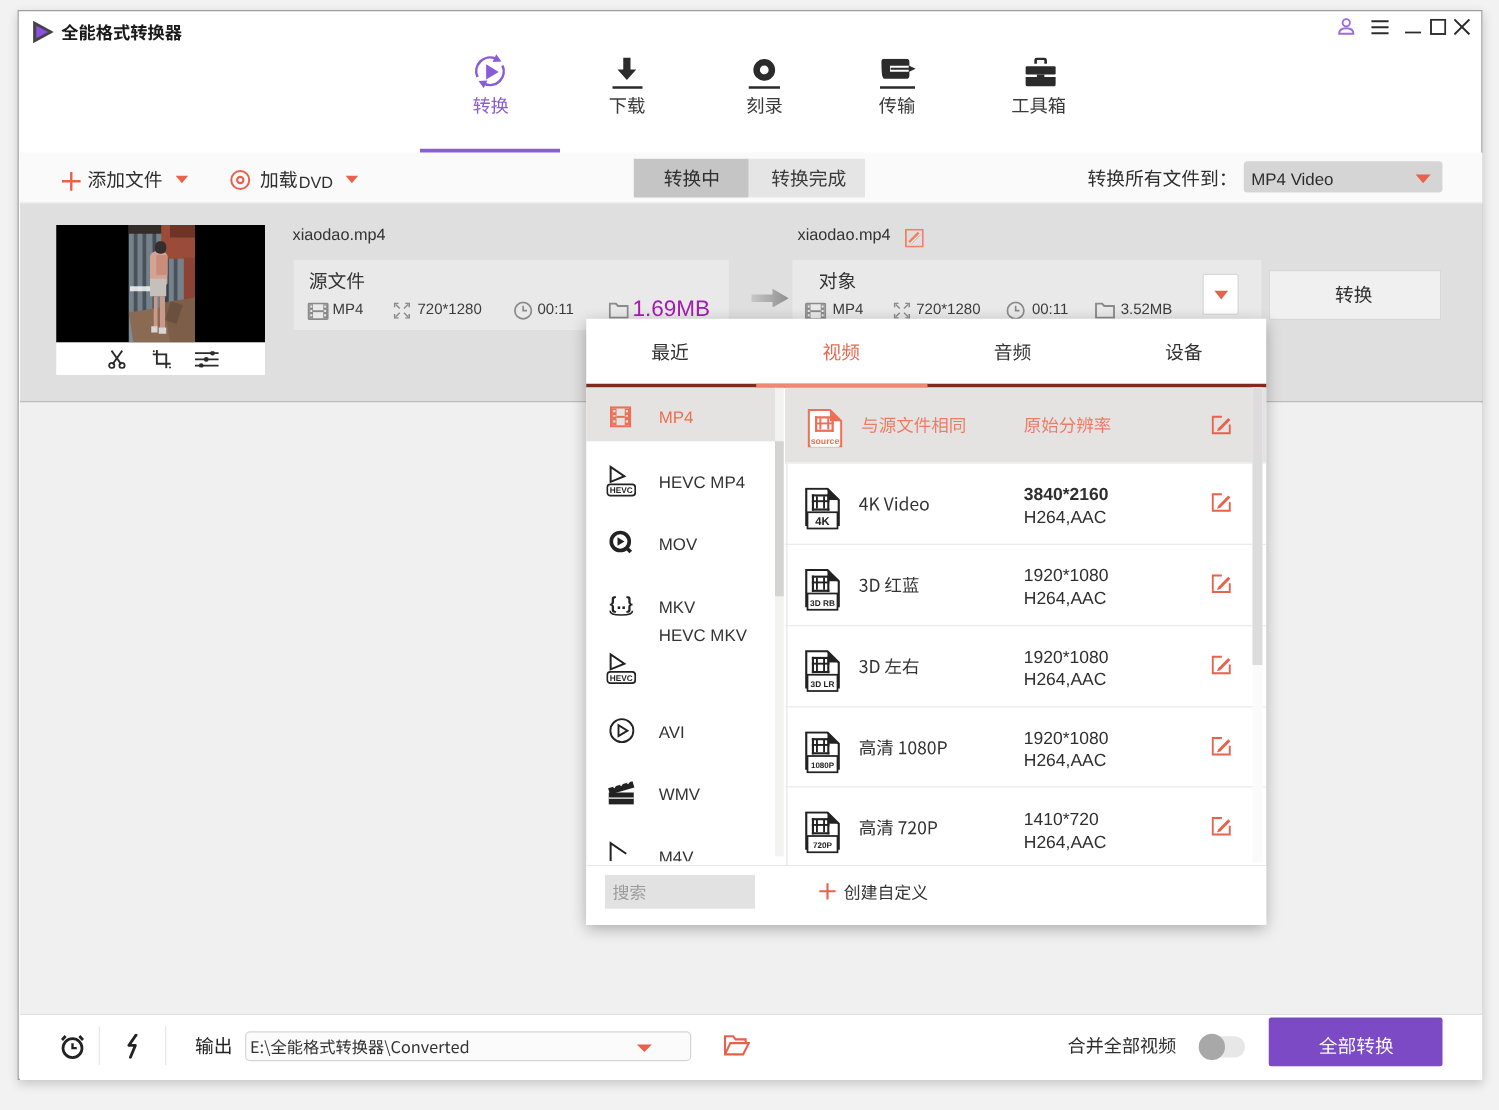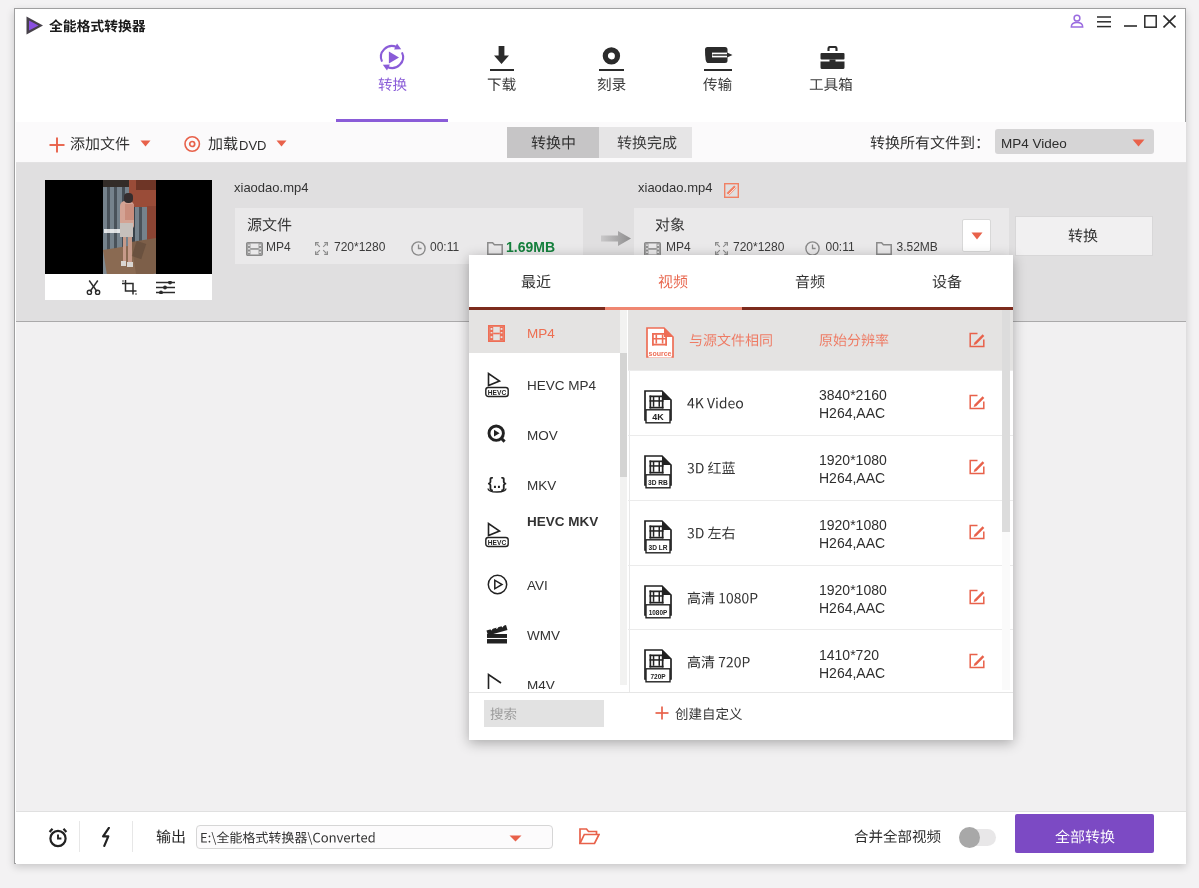--- a/index.html
+++ b/index.html
@@ -217,21 +217,21 @@
     </svg>
 <div class="abs" style="left:319px;top:230.3px;font-size:12px;color:#3b3b3b;font-weight:normal;letter-spacing:0px;white-space:nowrap;z-index:1;line-height:16px">720*1280</div>
 <svg class="abs" style="left:396px;top:231.5px;z-index:1;opacity:1" width="15" height="15" viewBox="0 0 15 15">
       <circle cx="7.5" cy="7.5" r="6.6" fill="none" stroke="#8a8a8a" stroke-width="1.4"></circle>
       <path d="M7.5 3.6 V7.5 H10.6" fill="none" stroke="#8a8a8a" stroke-width="1.3"></path>
     </svg>
 <div class="abs" style="left:415px;top:230.3px;font-size:12px;color:#3b3b3b;font-weight:normal;letter-spacing:0px;white-space:nowrap;z-index:1;line-height:16px">00:11</div>
 <svg class="abs" style="left:472px;top:232.5px;z-index:1;opacity:1" width="16" height="13" viewBox="0 0 16 13">
       <path d="M0.8 12.2 V0.8 H5.6 L7.4 2.8 H15.2 V12.2 Z" fill="none" stroke="#8a8a8a" stroke-width="1.5"></path>
     </svg>
-<div class="abs" style="left:491px;top:230.3px;font-size:14px;color:#15803d;font-weight:bold;letter-spacing:0px;white-space:nowrap;z-index:1;line-height:16px">1.69MB</div>
+<div class="abs" style="left:491px;top:230.3px;font-size:18px;color:#a21caf;font-weight:normal;letter-spacing:0px;white-space:nowrap;z-index:1;line-height:16px">1.69MB</div>
 <svg class="abs" style="left:586px;top:222px;z-index:1;opacity:1" width="30" height="15" viewBox="0 0 30 15">
       <defs>
         <linearGradient id="ag" x1="0" y1="0" x2="1" y2="0">
           <stop offset="0" stop-color="#c9c8c9"></stop>
           <stop offset="1" stop-color="#8e8d8e"></stop>
         </linearGradient>
       </defs>
       <path d="M0 4.5 H17 V0 L30 7.5 17 15 V10.5 H0 Z" fill="url(#ag)"></path>
     </svg>
 <div class="abs" style="left:623px;top:170.4px;font-size:13px;color:#333;font-weight:normal;letter-spacing:0px;white-space:nowrap;z-index:1;line-height:17px">xiaodao.mp4</div>
@@ -360,21 +360,21 @@
         <line x1="16" y1="3" x2="18.5" y2="-0.5"></line>
       </g>
       <line x1="1" y1="14.5" x2="21" y2="14.5" stroke="#fff" stroke-width="1.1"></line>
     </svg>
 <svg class="abs" style="left:470px;top:662px;z-index:6;opacity:1" width="24" height="18" viewBox="0 0 24 18">
       <path d="M3.5 18 V3.5 L16 12" fill="none" stroke="#222" stroke-width="1.6"></path>
     </svg>
 <div class="abs" style="left:512px;top:367.9px;font-size:13.5px;color:#333;font-weight:normal;letter-spacing:0px;white-space:nowrap;z-index:6;line-height:18px">HEVC MP4</div>
 <div class="abs" style="left:512px;top:417.9px;font-size:13.5px;color:#333;font-weight:normal;letter-spacing:0px;white-space:nowrap;z-index:6;line-height:18px">MOV</div>
 <div class="abs" style="left:512px;top:467.9px;font-size:13.5px;color:#333;font-weight:normal;letter-spacing:0px;white-space:nowrap;z-index:6;line-height:18px">MKV</div>
-<div class="abs" style="left:512px;top:504px;font-size:13.5px;color:#333;font-weight:bold;letter-spacing:0px;white-space:nowrap;z-index:6;line-height:18px">HEVC MKV</div>
+<div class="abs" style="left:512px;top:491px;font-size:13.5px;color:#333;font-weight:normal;letter-spacing:0px;white-space:nowrap;z-index:6;line-height:18px">HEVC MKV</div>
 <div class="abs" style="left:512px;top:567.9px;font-size:13.5px;color:#333;font-weight:normal;letter-spacing:0px;white-space:nowrap;z-index:6;line-height:18px">AVI</div>
 <div class="abs" style="left:512px;top:617.9px;font-size:13.5px;color:#333;font-weight:normal;letter-spacing:0px;white-space:nowrap;z-index:6;line-height:18px">WMV</div>
 <div class="abs" style="left:512px;top:667.9px;font-size:13.5px;color:#333;font-weight:normal;letter-spacing:0px;white-space:nowrap;z-index:6;line-height:18px">M4V</div>
 <div class="abs" style="left:605px;top:300.5px;width:6.5px;height:375px;background:#f2f2f1;z-index:6"></div>
 <div class="abs" style="left:605px;top:344px;width:6.5px;height:124px;background:#d4d4d3;z-index:7"></div>
 <div class="abs" style="left:613.5px;top:300.5px;width:1px;height:382.5px;background:#e8e8e8;z-index:6"></div>
 <div class="abs" style="left:454px;top:680px;width:152px;height:4px;background:#fff;z-index:7"></div>
 <div class="abs" style="left:613px;top:300.5px;width:385px;height:60px;background:#e4e3e2;z-index:6"></div>
 <svg class="abs" style="left:631px;top:318px;z-index:6;opacity:1" width="28" height="36" viewBox="0 0 28 36">
       <path d="M1 1 H18 L27 10 V30 H1 Z" fill="#fff" stroke="#ee6e56" stroke-width="1.7"></path>
@@ -413,21 +413,21 @@
         <rect x="5.5" y="16.8" width="14" height="1.7"></rect>
         <rect x="8.8" y="7" width="1.5" height="9.8"></rect>
         <rect x="14.5" y="7" width="1.5" height="9.8"></rect>
       </g>
       <rect x="2" y="19.8" width="24" height="13" fill="#fff" stroke="#222" stroke-width="1.4"></rect>
       <text x="14" y="29.8" font-size="9" font-weight="bold" text-anchor="middle" fill="#222" font-family="Liberation Sans">4K</text>
     </svg>
 <svg style="position:absolute;z-index:6;left:672px;top:386.7px;overflow:visible" width="57" height="17" viewBox="0 -12.3 57 17">
       <path fill="#333" d="M4.8 0.0V-7.0Q4.8 -7.4 4.8 -7.9Q4.8 -8.5 4.8 -8.9H4.8Q4.6 -8.5 4.4 -8.1Q4.2 -7.7 4.0 -7.3L1.6 -3.8H7.3V-2.8H0.3V-3.7L4.5 -10.3H6.0V0.0Z M9.2 0.0V-10.3H10.5V-5.1H10.5L14.8 -10.3H16.3L13.0 -6.4L16.8 0.0H15.3L12.2 -5.3L10.5 -3.3V0.0Z M23.2 0.0 20.0 -10.3H21.3L23.0 -4.7Q23.3 -3.8 23.5 -3.0Q23.7 -2.2 24.0 -1.3H24.0Q24.3 -2.2 24.5 -3.0Q24.8 -3.8 25.0 -4.7L26.7 -10.3H28.0L24.7 0.0Z M29.3 0.0V-7.6H30.6V0.0ZM29.9 -9.2Q29.6 -9.2 29.3 -9.4Q29.1 -9.6 29.1 -10.0Q29.1 -10.4 29.3 -10.6Q29.6 -10.8 29.9 -10.8Q30.3 -10.8 30.5 -10.6Q30.8 -10.4 30.8 -10.0Q30.8 -9.6 30.5 -9.4Q30.3 -9.2 29.9 -9.2Z M35.7 0.2Q34.8 0.2 34.1 -0.3Q33.4 -0.7 33.0 -1.6Q32.6 -2.5 32.6 -3.8Q32.6 -5.0 33.1 -5.9Q33.5 -6.8 34.3 -7.3Q35.0 -7.8 35.9 -7.8Q36.6 -7.8 37.0 -7.6Q37.5 -7.3 38.0 -6.9L38.0 -8.2V-11.1H39.2V0.0H38.2L38.1 -0.9H38.0Q37.6 -0.5 37.0 -0.1Q36.4 0.2 35.7 0.2ZM36.0 -0.9Q36.5 -0.9 37.0 -1.2Q37.5 -1.4 38.0 -1.9V-5.9Q37.5 -6.4 37.0 -6.5Q36.6 -6.7 36.1 -6.7Q35.5 -6.7 35.0 -6.4Q34.5 -6.0 34.2 -5.3Q33.9 -4.7 33.9 -3.8Q33.9 -2.9 34.2 -2.2Q34.4 -1.6 34.9 -1.2Q35.3 -0.9 36.0 -0.9Z M44.9 0.2Q43.9 0.2 43.1 -0.3Q42.2 -0.8 41.7 -1.7Q41.3 -2.5 41.3 -3.8Q41.3 -4.7 41.5 -5.5Q41.8 -6.2 42.3 -6.7Q42.8 -7.2 43.4 -7.5Q44.0 -7.8 44.7 -7.8Q45.6 -7.8 46.3 -7.4Q47.0 -6.9 47.3 -6.1Q47.7 -5.3 47.7 -4.2Q47.7 -4.0 47.7 -3.8Q47.7 -3.6 47.6 -3.5H42.5Q42.6 -2.7 42.9 -2.1Q43.2 -1.5 43.8 -1.2Q44.3 -0.8 45.0 -0.8Q45.6 -0.8 46.1 -1.0Q46.5 -1.2 46.9 -1.4L47.4 -0.6Q46.9 -0.3 46.3 -0.0Q45.7 0.2 44.9 0.2ZM42.5 -4.4H46.6Q46.6 -5.6 46.1 -6.2Q45.6 -6.8 44.7 -6.8Q44.1 -6.8 43.7 -6.5Q43.2 -6.2 42.9 -5.7Q42.6 -5.2 42.5 -4.4Z M52.5 0.2Q51.6 0.2 50.8 -0.3Q50.0 -0.8 49.5 -1.6Q49.0 -2.5 49.0 -3.8Q49.0 -5.1 49.5 -6.0Q50.0 -6.9 50.8 -7.3Q51.6 -7.8 52.5 -7.8Q53.2 -7.8 53.9 -7.5Q54.5 -7.3 55.0 -6.7Q55.5 -6.2 55.8 -5.5Q56.0 -4.7 56.0 -3.8Q56.0 -2.5 55.6 -1.6Q55.1 -0.8 54.3 -0.3Q53.5 0.2 52.5 0.2ZM52.5 -0.9Q53.2 -0.9 53.7 -1.2Q54.2 -1.6 54.5 -2.3Q54.7 -2.9 54.7 -3.8Q54.7 -4.7 54.5 -5.3Q54.2 -6.0 53.7 -6.4Q53.2 -6.7 52.5 -6.7Q51.9 -6.7 51.4 -6.4Q50.9 -6.0 50.6 -5.3Q50.3 -4.7 50.3 -3.8Q50.3 -2.9 50.6 -2.3Q50.9 -1.6 51.4 -1.2Q51.9 -0.9 52.5 -0.9Z"></path>
     </svg>
-<div class="abs" style="left:804px;top:377.0px;font-size:14px;color:#2f2f2f;font-weight:normal;letter-spacing:0px;white-space:nowrap;z-index:6;line-height:18px">3840*2160</div>
+<div class="abs" style="left:804px;top:377.0px;font-size:14px;color:#2f2f2f;font-weight:bold;letter-spacing:0px;white-space:nowrap;z-index:6;line-height:18px">3840*2160</div>
 <div class="abs" style="left:804px;top:395.0px;font-size:14px;color:#2f2f2f;font-weight:normal;letter-spacing:0px;white-space:nowrap;z-index:6;line-height:18px">H264,AAC</div>
 <svg class="abs" style="left:954px;top:384.5px;z-index:6;opacity:1" width="16" height="16" viewBox="0 0 16 16">
       <path d="M14.8 7.5 V14.6 H1.2 V1.4 H8.5" fill="none" stroke="#e8614a" stroke-width="1.5"></path>
       <path d="M5.5 10.5 L13.6 2.3 15.3 4 7.2 12.2 4.6 13 Z" fill="#e8614a"></path>
     </svg>
 <div class="abs" style="left:613px;top:425.5px;width:385px;height:1px;background:#ebebeb;z-index:6"></div>
 <svg class="abs" style="left:629px;top:445.5px;z-index:6;opacity:1" width="28" height="36" viewBox="0 0 28 36">
       <path d="M1 1 H18 L27 10 V30 H1 Z" fill="#fff" stroke="#222" stroke-width="1.7"></path>
       <path d="M18 1 V10 H27 Z" fill="#222"></path>
       <g fill="#222">

